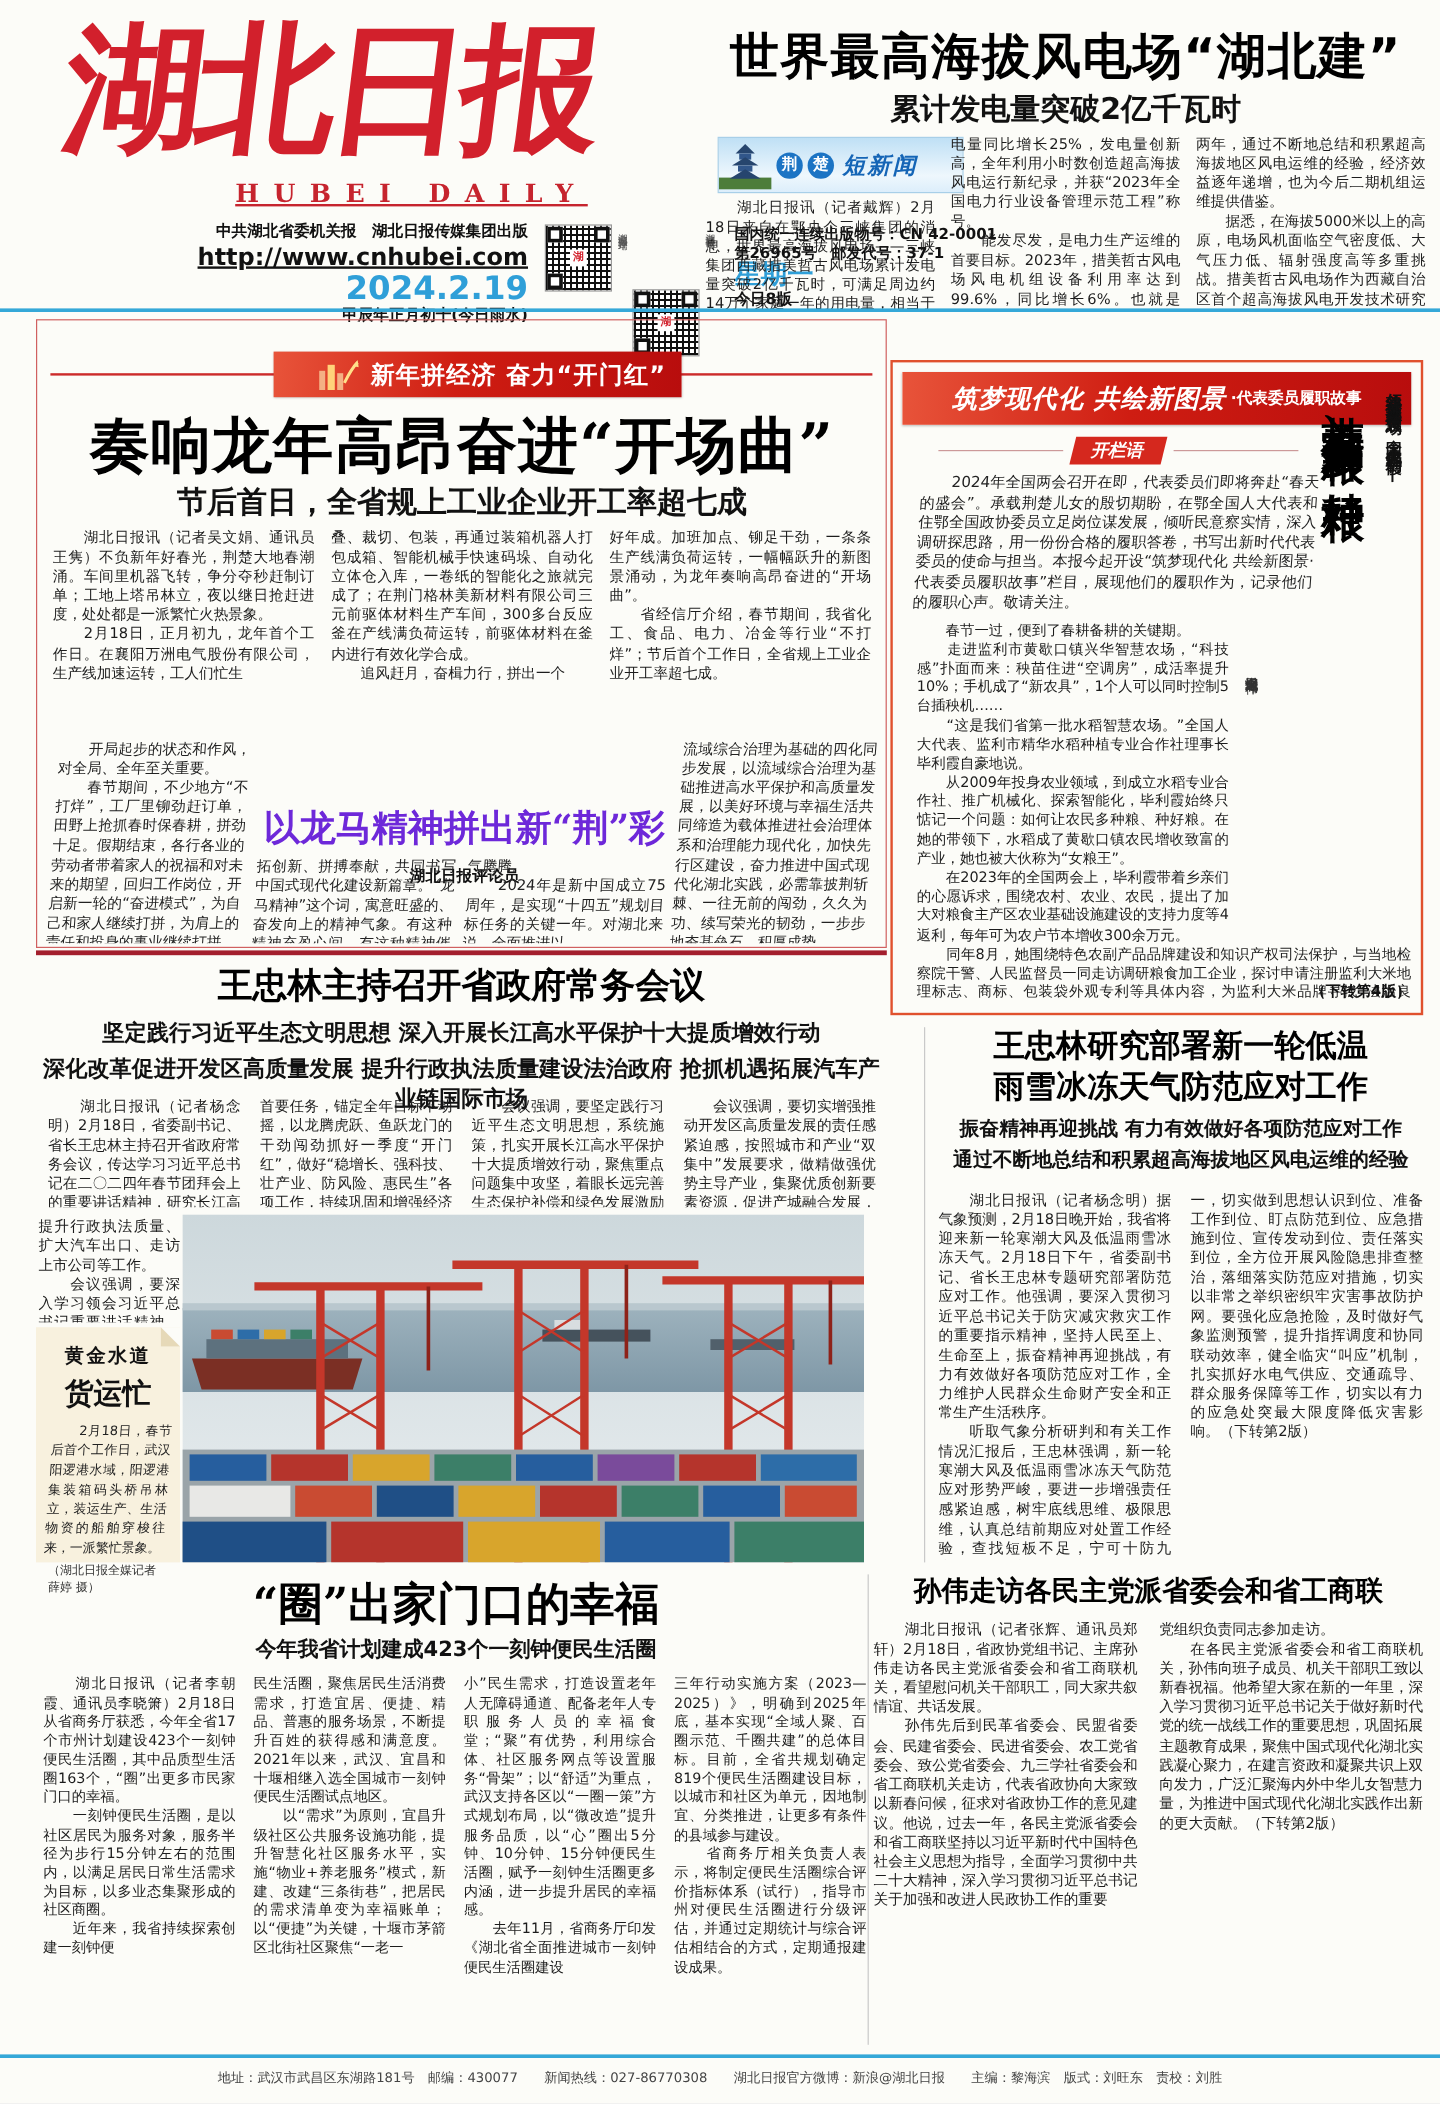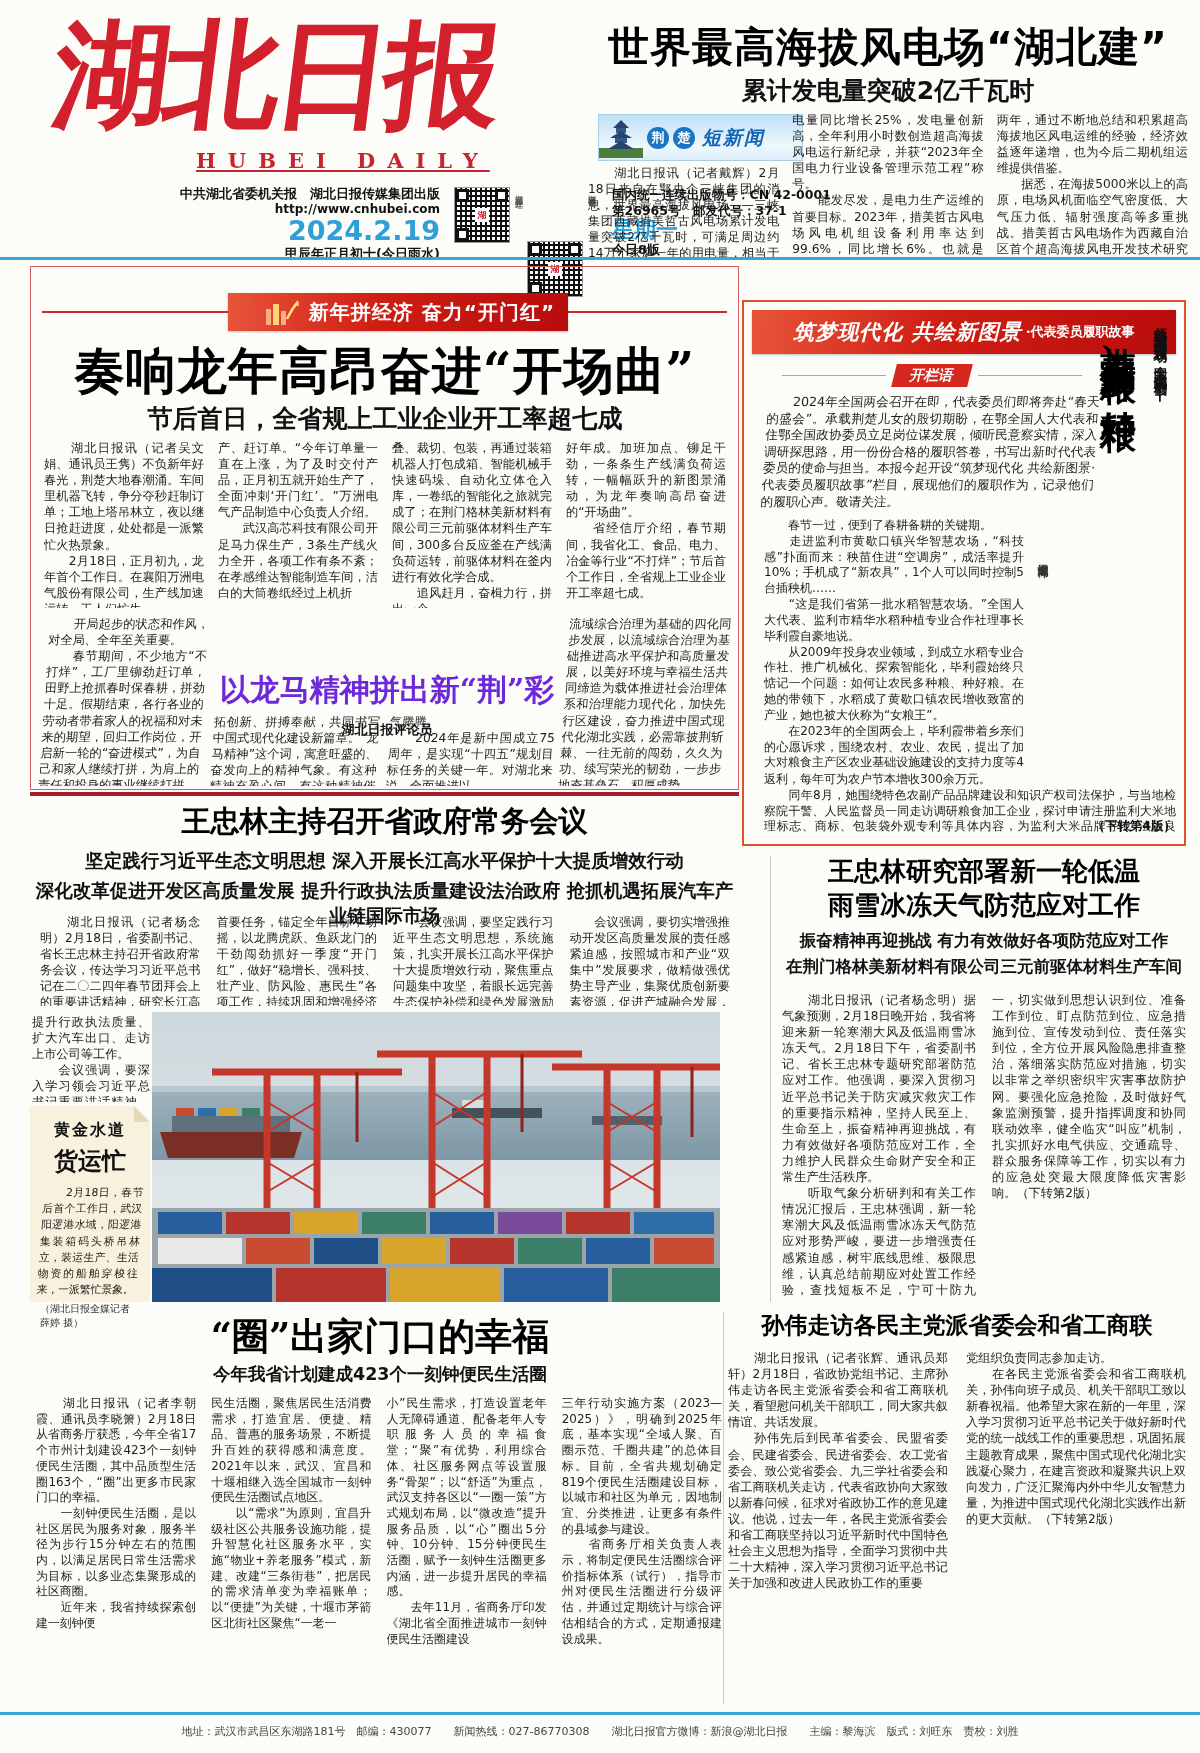--- a/index.html
+++ b/index.html
@@ -64,21 +64,21 @@
 </head>
 <body>
 
 <div class="page">
 
   <div class="abs logo" style="left:55px;top:16px;">湖北日报</div>
   <div class="abs eng" style="left:196px;top:148px;text-decoration:underline;">HUBEI DAILY</div>
 
   <div class="abs" style="left:48px;top:186px;width:392px;text-align:right;">
     <div class="mline">中共湖北省委机关报　湖北日报传媒集团出版</div>
-    <div class="mline" style="font-size:12px;">http://www.cnhubei.com</div>
+    <div class="mline" style="font-size:20px;text-decoration:underline;">http://www.cnhubei.com</div>
     <div class="blue-big" style="font-size:27px;line-height:1.05;">2024.2.19</div>
     <div class="mline">甲辰年正月初十(今日雨水)</div>
   </div>
 
   <div class="abs qr" style="left:455px;top:188px;">
     <i class="fm tl"></i>
       <i class="fm tr"></i>
       <i class="fm bl"></i>
     <span class="core">湖</span>
   </div>
@@ -136,22 +136,20 @@
       <polygon points="33,1 29,6 34,7" fill="#ffe08a"></polygon>
     </svg>
     <span>新年拼经济 奋力“开门红”</span>
   </div>
   <div class="abs ctr serif" style="left:40px;top:338px;width:690px;font-size:50px;font-weight:900;letter-spacing:1px;color:#000;">奏响龙年高昂奋进“开场曲”</div>
   <div class="abs ctr" style="left:40px;top:402px;width:690px;font-size:25px;font-weight:bold;">节后首日，全省规上工业企业开工率超七成</div>
 
   <div class="abs cols" style="left:44px;top:440px;width:682px;height:168px;gap:14px;">
     <div class="bodytext">　　湖北日报讯（记者吴文娟、通讯员王隽）不负新年好春光，荆楚大地春潮涌。车间里机器飞转，争分夺秒赶制订单；工地上塔吊林立，夜以继日抢赶进度，处处都是一派繁忙火热景象。
 　　2月18日，正月初九，龙年首个工作日。在襄阳万洲电气股份有限公司，生产线加速运转，工人们忙生</div>
-    <div class="bodytext">产、赶订单。“今年订单量一直在上涨，为了及时交付产品，正月初五就开始生产了，全面冲刺‘开门红’。”万洲电气产品制造中心负责人介绍。
-　　武汉高芯科技有限公司开足马力保生产，3条生产线火力全开，各项工作有条不紊；在孝感维达智能制造车间，洁白的大筒卷纸经过上机折</div>
     <div class="bodytext">叠、裁切、包装，再通过装箱机器人打包成箱、智能机械手快速码垛、自动化立体仓入库，一卷纸的智能化之旅就完成了；在荆门格林美新材料有限公司三元前驱体材料生产车间，300多台反应釜在产线满负荷运转，前驱体材料在釜内进行有效化学合成。
 　　追风赶月，奋楫力行，拼出一个</div>
     <div class="bodytext">好年成。加班加点、铆足干劲，一条条生产线满负荷运转，一幅幅跃升的新图景涌动，为龙年奏响高昂奋进的“开场曲”。
 　　省经信厅介绍，春节期间，我省化工、食品、电力、冶金等行业“不打烊”；节后首个工作日，全省规上工业企业开工率超七成。</div>
   </div>
 
   <div class="abs bodytext kai" style="left:44px;top:616px;width:160px;height:170px;">　　开局起步的状态和作风，对全局、全年至关重要。
 　　春节期间，不少地方“不打烊”，工厂里铆劲赶订单，田野上抢抓春时保春耕，拼劲十足。假期结束，各行各业的劳动者带着家人的祝福和对未来的期望，回归工作岗位，开启新一轮的“奋进模式”，为自己和家人继续打拼，为肩上的责任和投身的事业继续打拼。
 　　习近平总书记在春节团拜会上说，希望全国人民振奋龙马精神，以龙腾虎跃、鱼跃龙门的干劲闯劲，开</div>
   <div class="abs ctr" style="left:212px;top:634px;width:350px;">
@@ -201,21 +199,21 @@
     <div class="bodytext">　　会议强调，要坚定践行习近平生态文明思想，系统施策，扎实开展长江高水平保护十大提质增效行动，聚焦重点问题集中攻坚，着眼长远完善生态保护补偿和绿色发展激励机制，协同推进降碳减污扩绿增长。</div>
     <div class="bodytext">　　会议强调，要切实增强推动开发区高质量发展的责任感紧迫感，按照城市和产业“双集中”发展要求，做精做强优势主导产业，集聚优质创新要素资源，促进产城融合发展，抢抓机遇拓展汽车产业链国际市场。（下转第2版）</div>
   </div>
   <div class="abs bodytext" style="left:32px;top:1014px;width:118px;height:88px;">提升行政执法质量、扩大汽车出口、走访上市公司等工作。
 　　会议强调，要深入学习领会习近平总书记重要讲话精神，宣传发动到位</div>
 
   <div class="abs gray-vert" style="left:770px;top:856px;width:1px;height:446px;"></div>
   <div class="abs ctr headline-sans" style="left:782px;top:888px;width:404px;font-size:26px;">雨雪冰冻天气防范应对工作</div>
   <div class="abs ctr headline-sans" style="left:782px;top:854px;width:404px;font-size:26px;">王忠林研究部署新一轮低温</div>
   <div class="abs ctr deck" style="left:782px;top:930px;width:404px;font-size:16.5px;">振奋精神再迎挑战 有力有效做好各项防范应对工作</div>
-  <div class="abs ctr deck" style="left:782px;top:956px;width:404px;font-size:16.5px;">在荆门格林美新材料有限公司三元前驱体材料生产车间</div>
+  <div class="abs ctr deck" style="left:782px;top:956px;width:404px;font-size:16.5px;">通过不断地总结和积累超高海拔地区风电运维的经验</div>
   <div class="abs cols" style="left:782px;top:992px;width:404px;height:308px;gap:16px;">
     <div class="bodytext">　　湖北日报讯（记者杨念明）据气象预测，2月18日晚开始，我省将迎来新一轮寒潮大风及低温雨雪冰冻天气。2月18日下午，省委副书记、省长王忠林专题研究部署防范应对工作。他强调，要深入贯彻习近平总书记关于防灾减灾救灾工作的重要指示精神，坚持人民至上、生命至上，振奋精神再迎挑战，有力有效做好各项防范应对工作，全力维护人民群众生命财产安全和正常生产生活秩序。
 　　听取气象分析研判和有关工作情况汇报后，王忠林强调，新一轮寒潮大风及低温雨雪冰冻天气防范应对形势严峻，要进一步增强责任感紧迫感，树牢底线思维、极限思维，认真总结前期应对处置工作经验，查找短板不足，宁可十防九空、不可失防万</div>
     <div class="bodytext">一，切实做到思想认识到位、准备工作到位、盯点防范到位、应急措施到位、宣传发动到位、责任落实到位，全方位开展风险隐患排查整治，落细落实防范应对措施，切实以非常之举织密织牢灾害事故防护网。要强化应急抢险，及时做好气象监测预警，提升指挥调度和协同联动效率，健全临灾“叫应”机制，扎实抓好水电气供应、交通疏导、群众服务保障等工作，切实以有力的应急处突最大限度降低灾害影响。（下转第2版）</div>
   </div>
 
   <div class="abs" style="left:152px;top:1012px;width:568px;height:290px;">
     <svg width="568" height="290" viewBox="0 0 568 290">
       <defs>
         <linearGradient id="sky" x1="0" y1="0" x2="0" y2="1">

